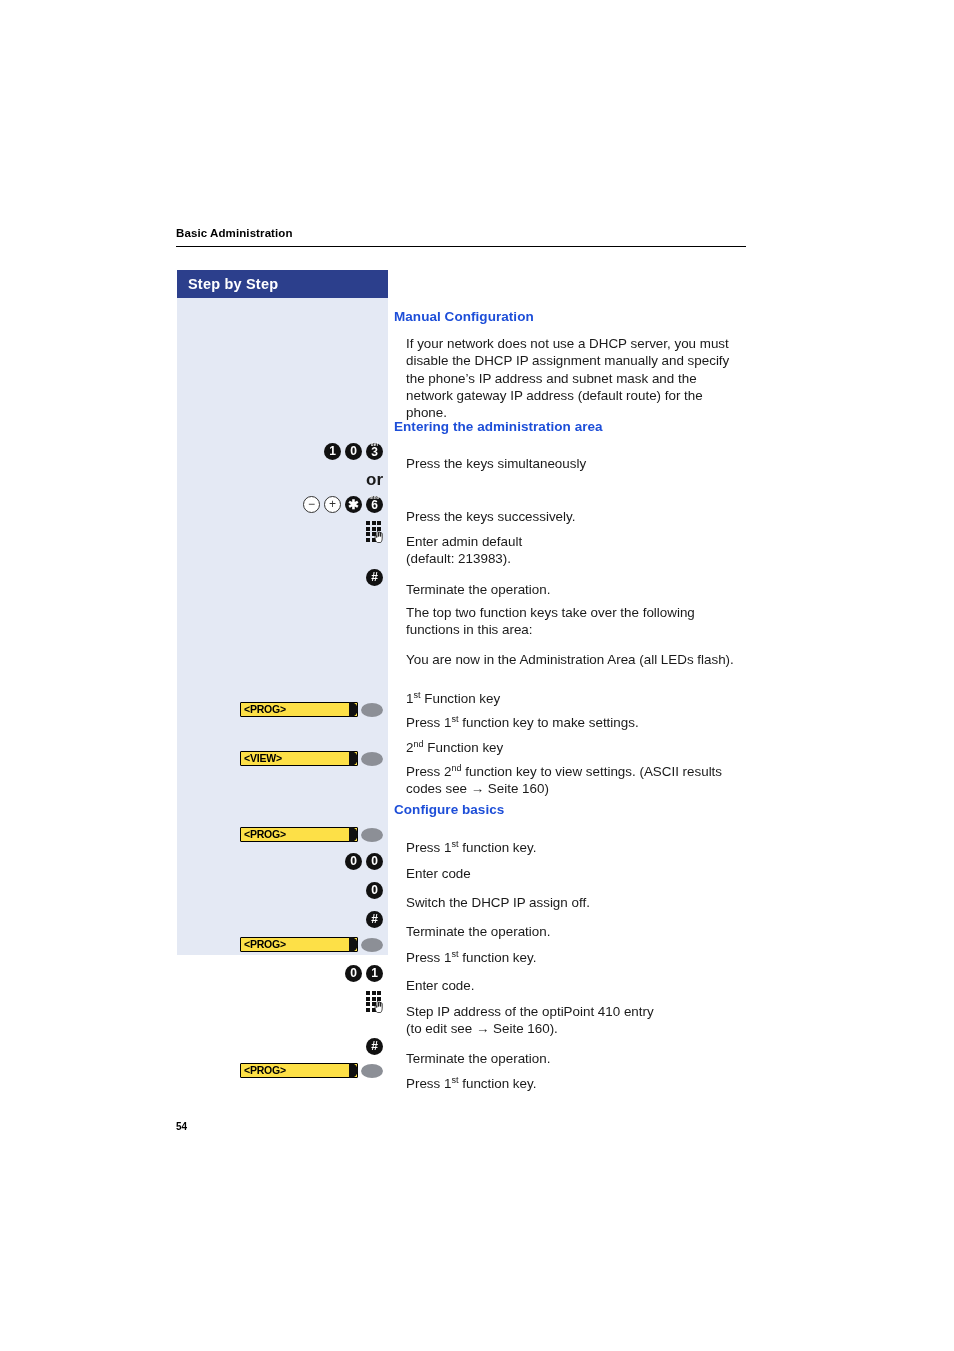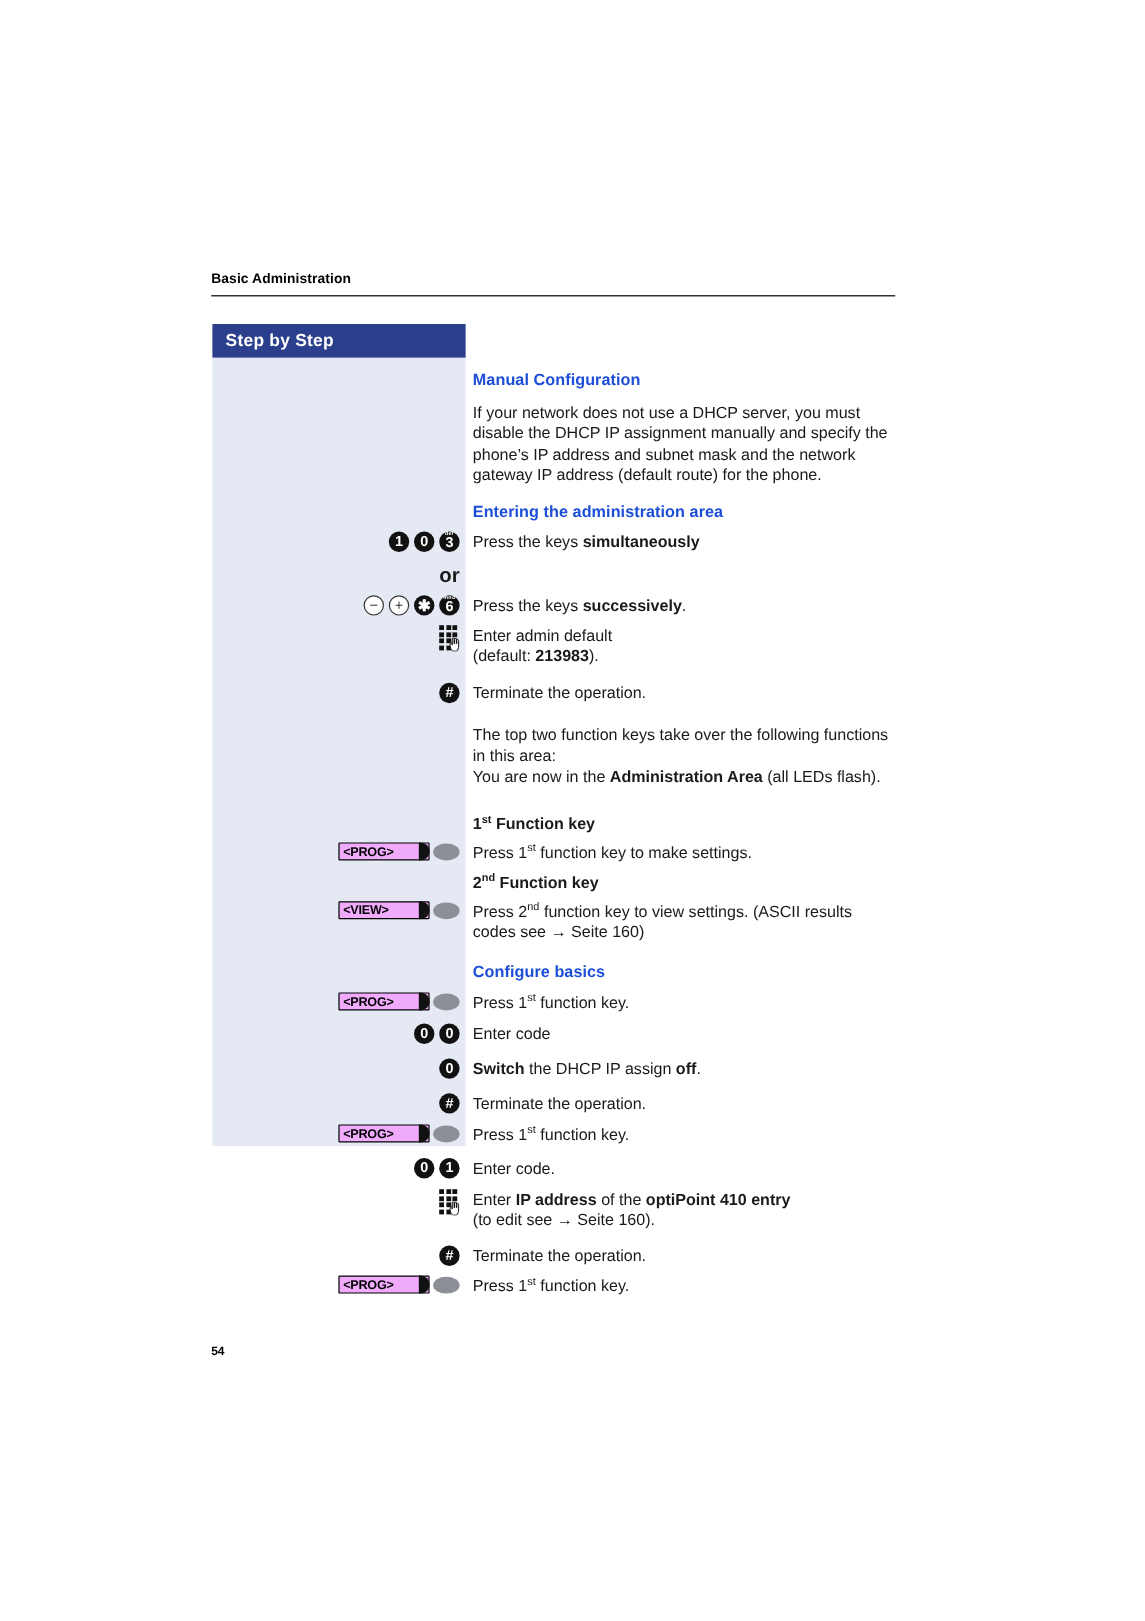--- a/index.html
+++ b/index.html
@@ -64,24 +64,24 @@
     color: #1d4ed8;
     font-size: 13.5px;
     font-weight: bold;
     margin: 0;
     line-height: 17px;
     letter-spacing: 0.05px;
   }
   p.body-text {
     font-size: 13.4px;
     line-height: 17.3px;
-    margin: 0;
+    margin: 12px;
     color: #1a1a1a;
   }
-  p.body-text b { font-weight: bold; }
+  p.body-text b { font-weight: normal; }
   .sup { font-size: 0.68em; vertical-align: super; line-height: 0; }
 
   
   .row {
     position: absolute;
     left: 0;
     width: 746px;
     display: block;
   }
   .row .gutter {
@@ -182,27 +182,27 @@
   }
 
   
   .fkey {
     display: inline-flex;
     align-items: center;
     gap: 3px;
   }
   .fkey .label-box {
     position: relative;
-    width: 76px;
+    width: 118px;
     height: 15px;
     border: 1.4px solid #000;
-    background: #f0abfc;
+    background: #fde047;
     box-sizing: border-box;
     display: flex;
-    align-items: center;
+    align-items: flex-start;
     padding-left: 3px;
     border-radius: 1px;
   }
   .fkey .label-box span {
     font-size: 10.5px;
     font-weight: bold;
     color: #000;
     letter-spacing: -0.2px;
     line-height: 12px;
   }
@@ -476,21 +476,21 @@
           <i></i>
           <i></i>
           <i></i>
         </span>
       <svg class="hand" viewBox="0 0 10 12">
         <path d="M3.4,11.6 C1.6,10.3 1.1,8.4 1.1,7.1 L1.1,5.3 C1.1,4.8 1.5,4.5 1.9,4.5 C2.3,4.5 2.6,4.8 2.6,5.3 L2.6,6.4 L2.9,6.4 L2.9,1.3 C2.9,0.8 3.3,0.5 3.7,0.5 C4.1,0.5 4.4,0.8 4.4,1.3 L4.4,5.4 L4.8,5.4 L4.8,1.9 C4.8,1.4 5.2,1.1 5.6,1.1 C6,1.1 6.3,1.4 6.3,1.9 L6.3,5.4 L6.7,5.4 L6.7,2.7 C6.7,2.2 7,1.9 7.4,1.9 C7.8,1.9 8.2,2.2 8.2,2.7 L8.2,7.3 C8.2,9.1 7.6,10.6 6.6,11.6 Z" fill="#ffffff" stroke="#111111" stroke-width="0.8" stroke-linejoin="round"></path>
       </svg>
     </span>
   </div>
   <div class="rowtext">
-    <p class="body-text"><span>Enter </span><b>IP address</b><span> of the </span><b>optiPoint 410 entry</b><br><span>(to edit see → Seite 160).</span></p>
+    <p class="body-text"><span>Step </span><b>IP address</b><span> of the </span><b>optiPoint 410 entry</b><br><span>(to edit see → Seite 160).</span></p>
   </div>
 </div>
 
 <div class="row" style="top:1038px;">
   <div class="gutter">
     <span class="key hash">#</span>
   </div>
   <div class="rowtext">
     <p class="body-text">Terminate the operation.</p>
   </div>

